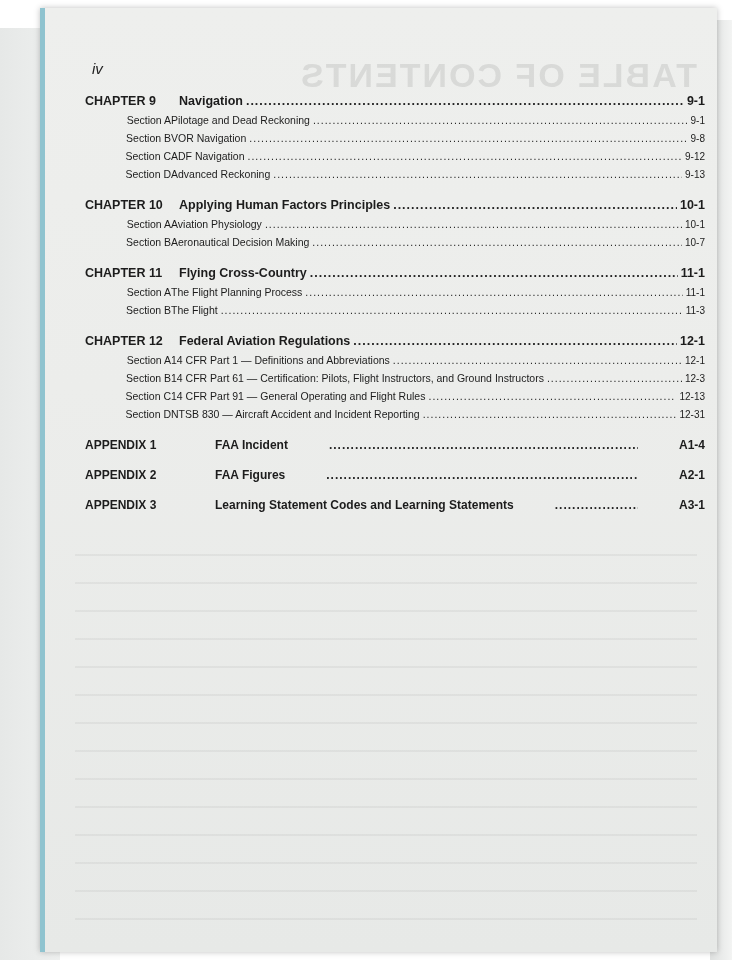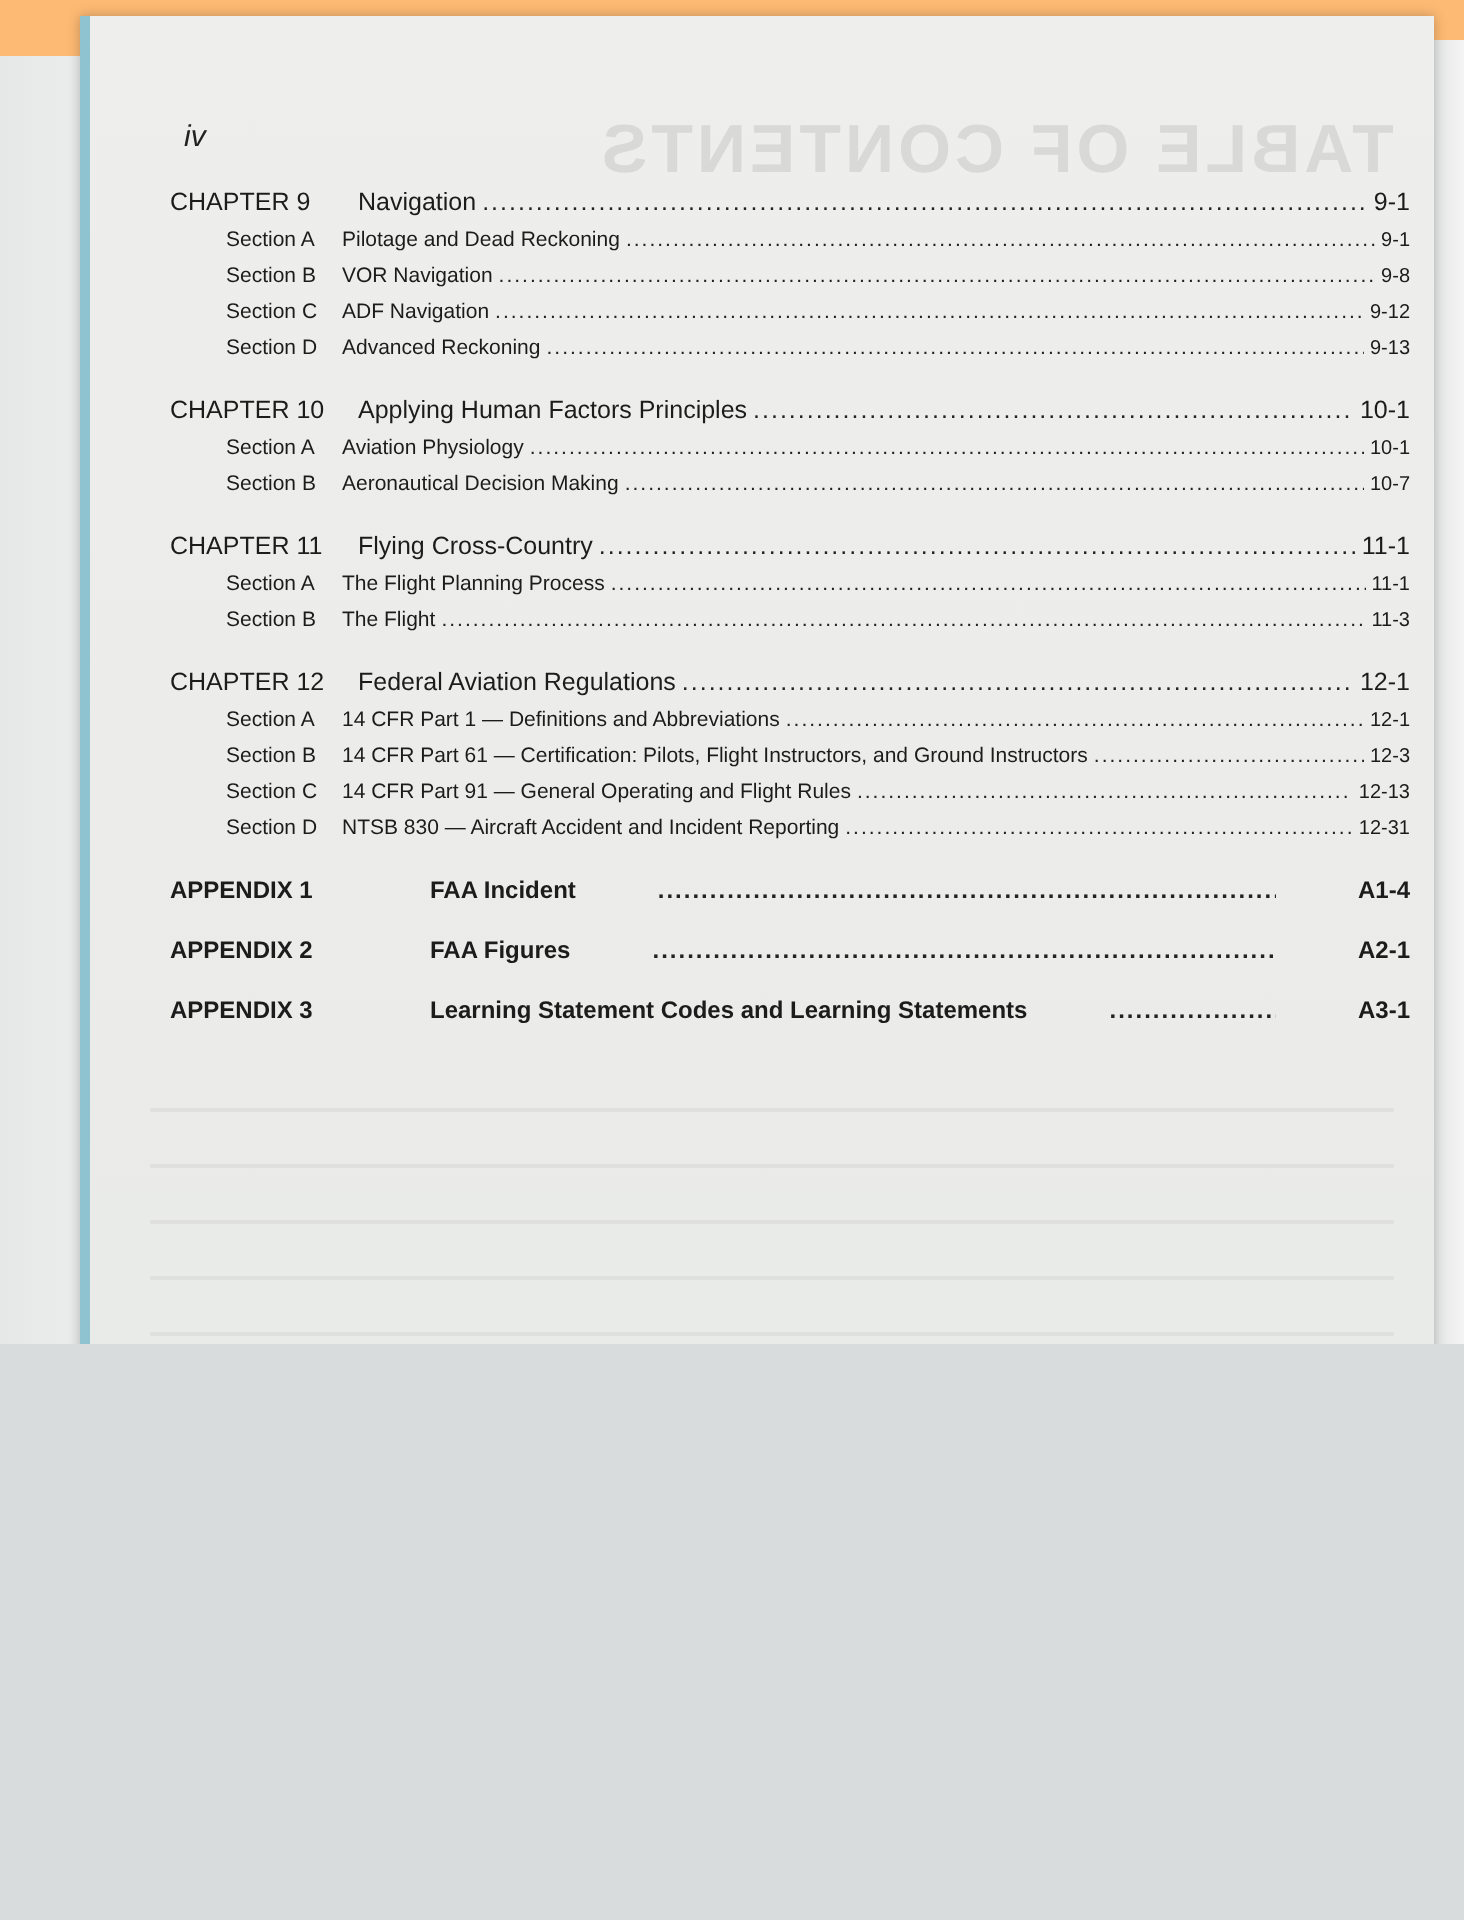--- a/index.html
+++ b/index.html
@@ -7,22 +7,22 @@
       padding: 0;
       width: 732px;
       height: 960px;
       overflow: hidden;
       background: #d9dcdc;
       font-family: "Liberation Sans", sans-serif;
     }
     .scene {
       position: relative;
       width: 732px;
-      height: 672px;
-      background: #fdba74;
+      height: 960px;
+      background: #ffffff;
       overflow: hidden;
     }
     .under-page {
       position: absolute;
       left: 0;
       top: 28px;
       width: 60px;
       height: 932px;
       background: linear-gradient(90deg, #e6e8e7 0%, #eef0ef 100%);
     }
@@ -89,35 +89,36 @@
       flex: 1;
       overflow: hidden;
       margin: 0 3px;
       color: #222;
     }
     .row .dots::after {
       content: "........................................................................................................................................................................................................................................";
       letter-spacing: 1px;
     }
     .chapter-row {
-      font-weight: normal;
+      font-weight: bold;
       font-size: 12.5px;
       height: 20px;
     }
     .chapter-row .label { width: 94px; display: inline-block; }
     .chapter-row .page-ref { font-size: 12.5px; }
     .section-row {
       font-size: 10.5px;
       height: 18px;
     }
     .section-row .label {
       display: inline-block;
       width: 58px;
       margin-left: 28px;
       font-size: 10.5px;
+      text-align: right;
     }
     .section-row .page-ref { font-size: 10px; }
     .chapter-block { margin-bottom: 12px; }
     .appendix-row {
       font-weight: bold;
       font-size: 12px;
       height: 20px;
       margin-bottom: 10px;
       gap: 38px;
     }

